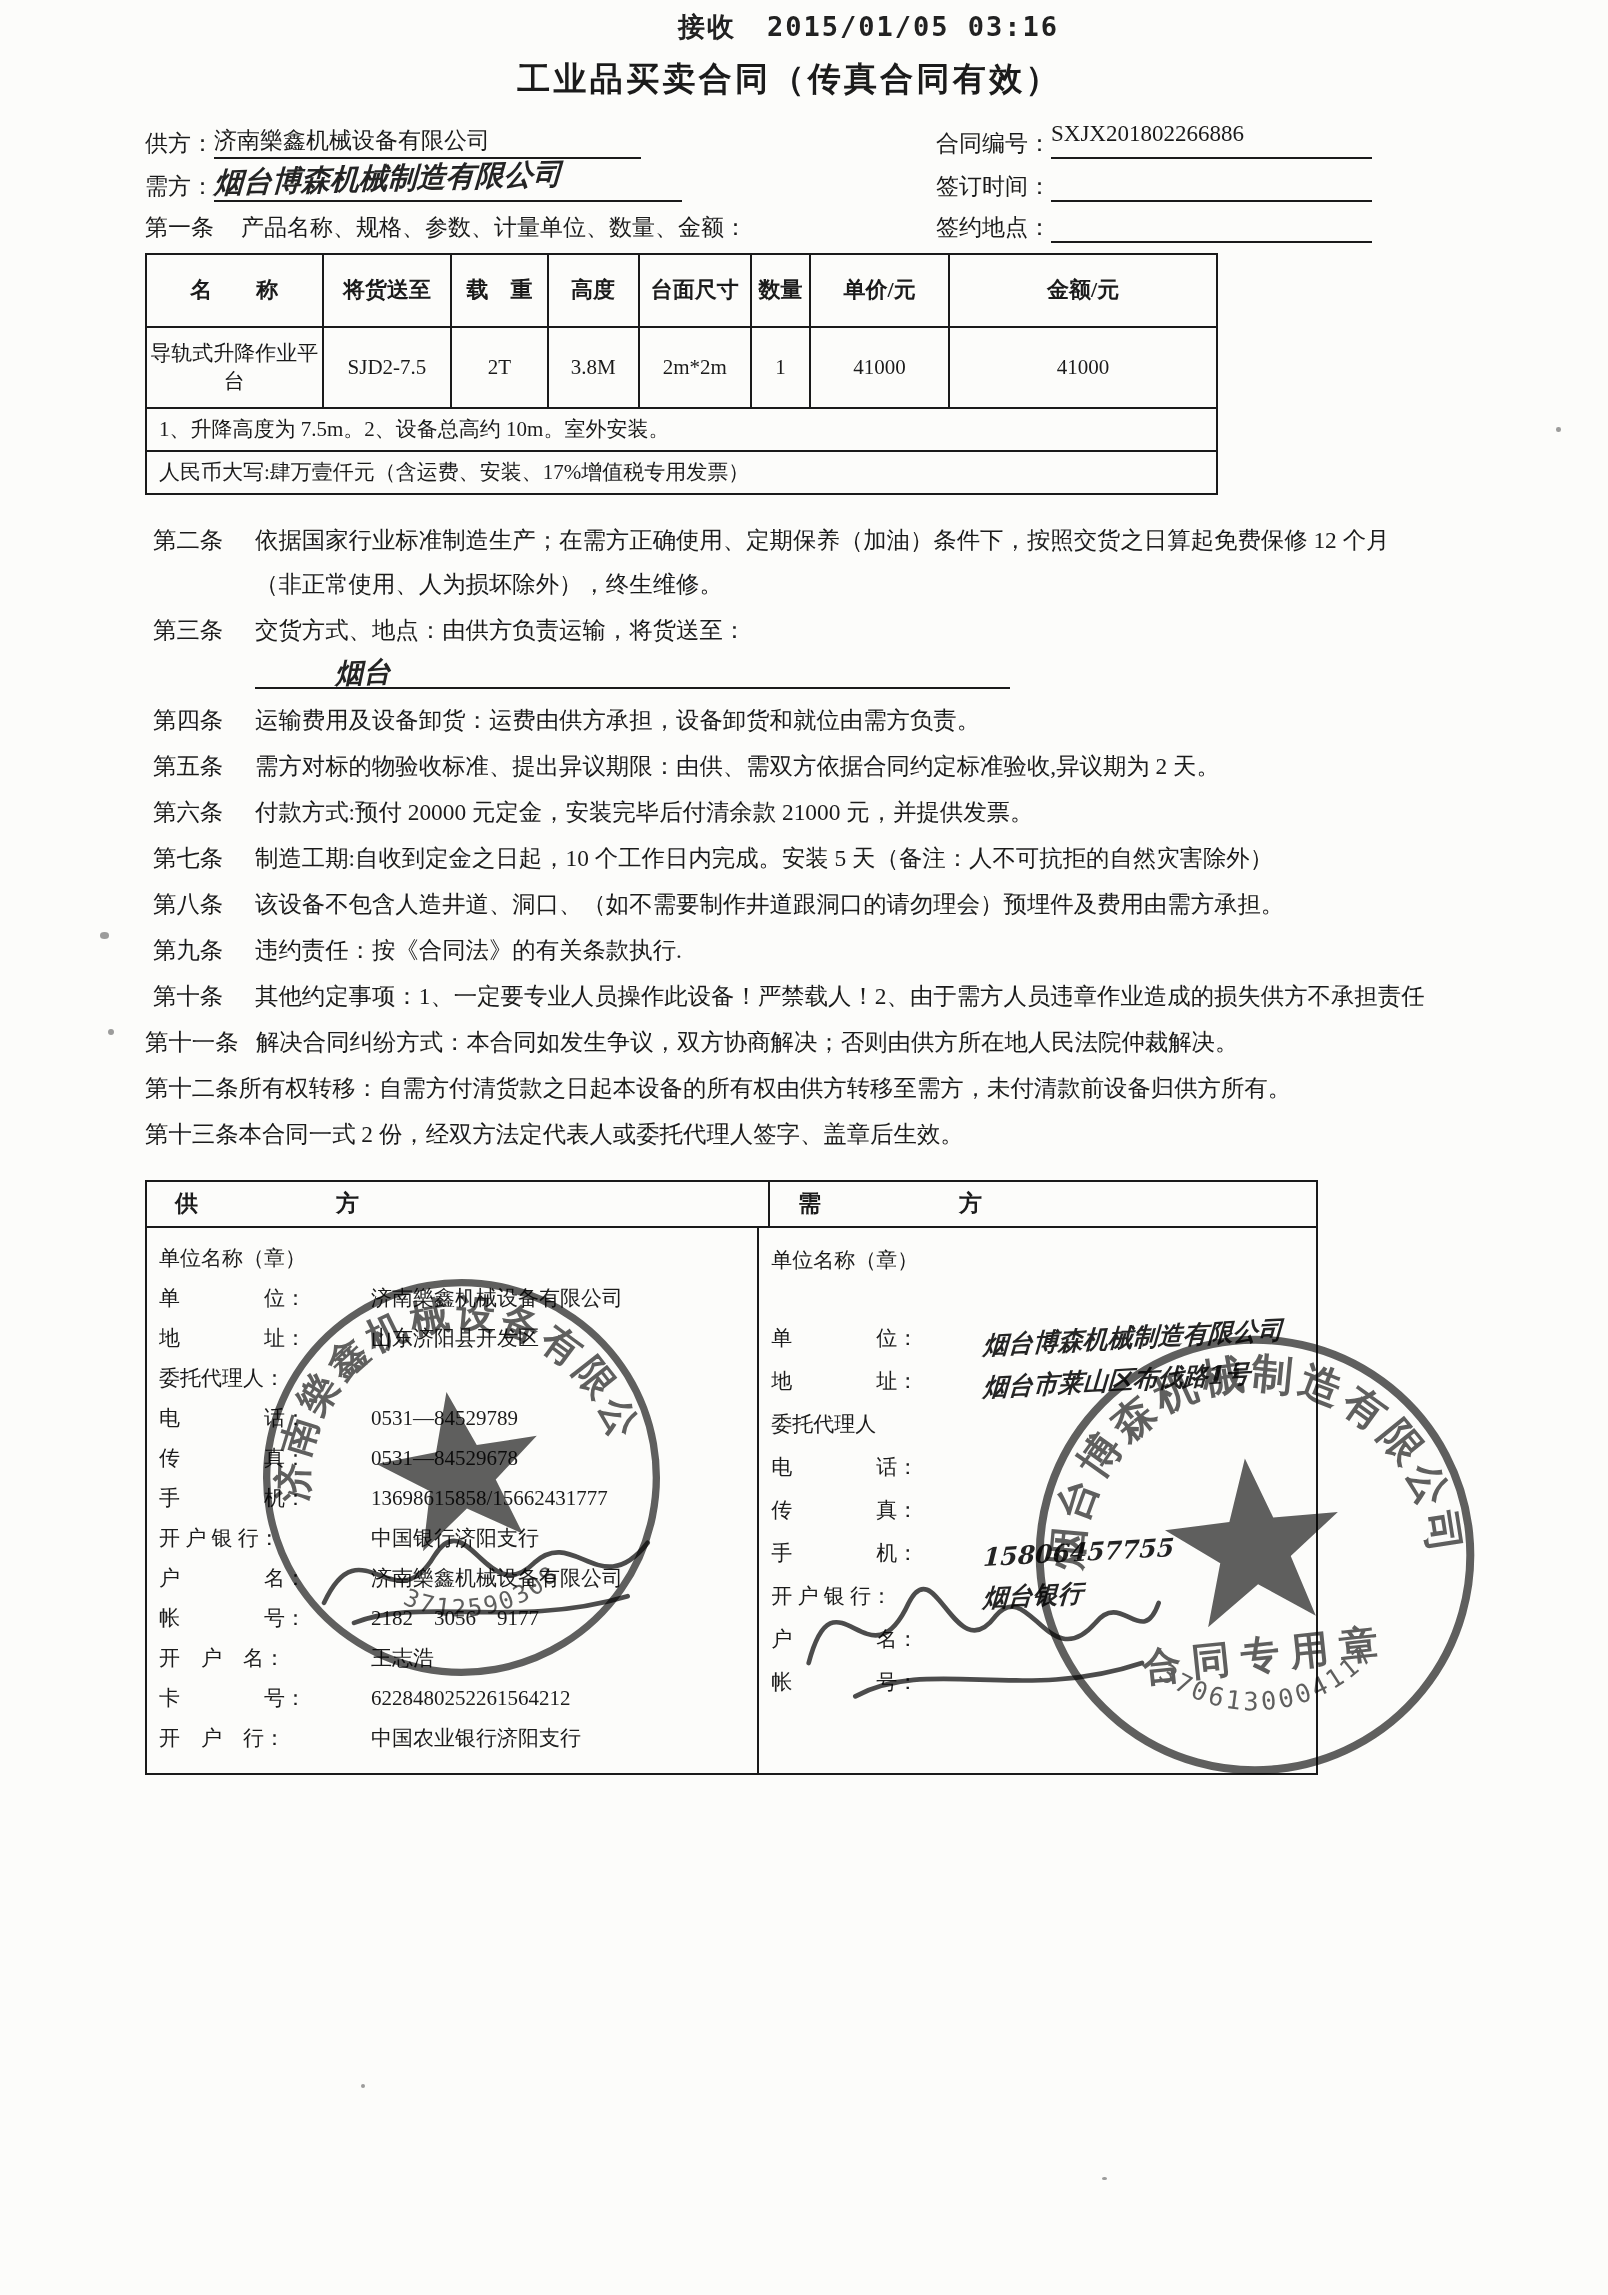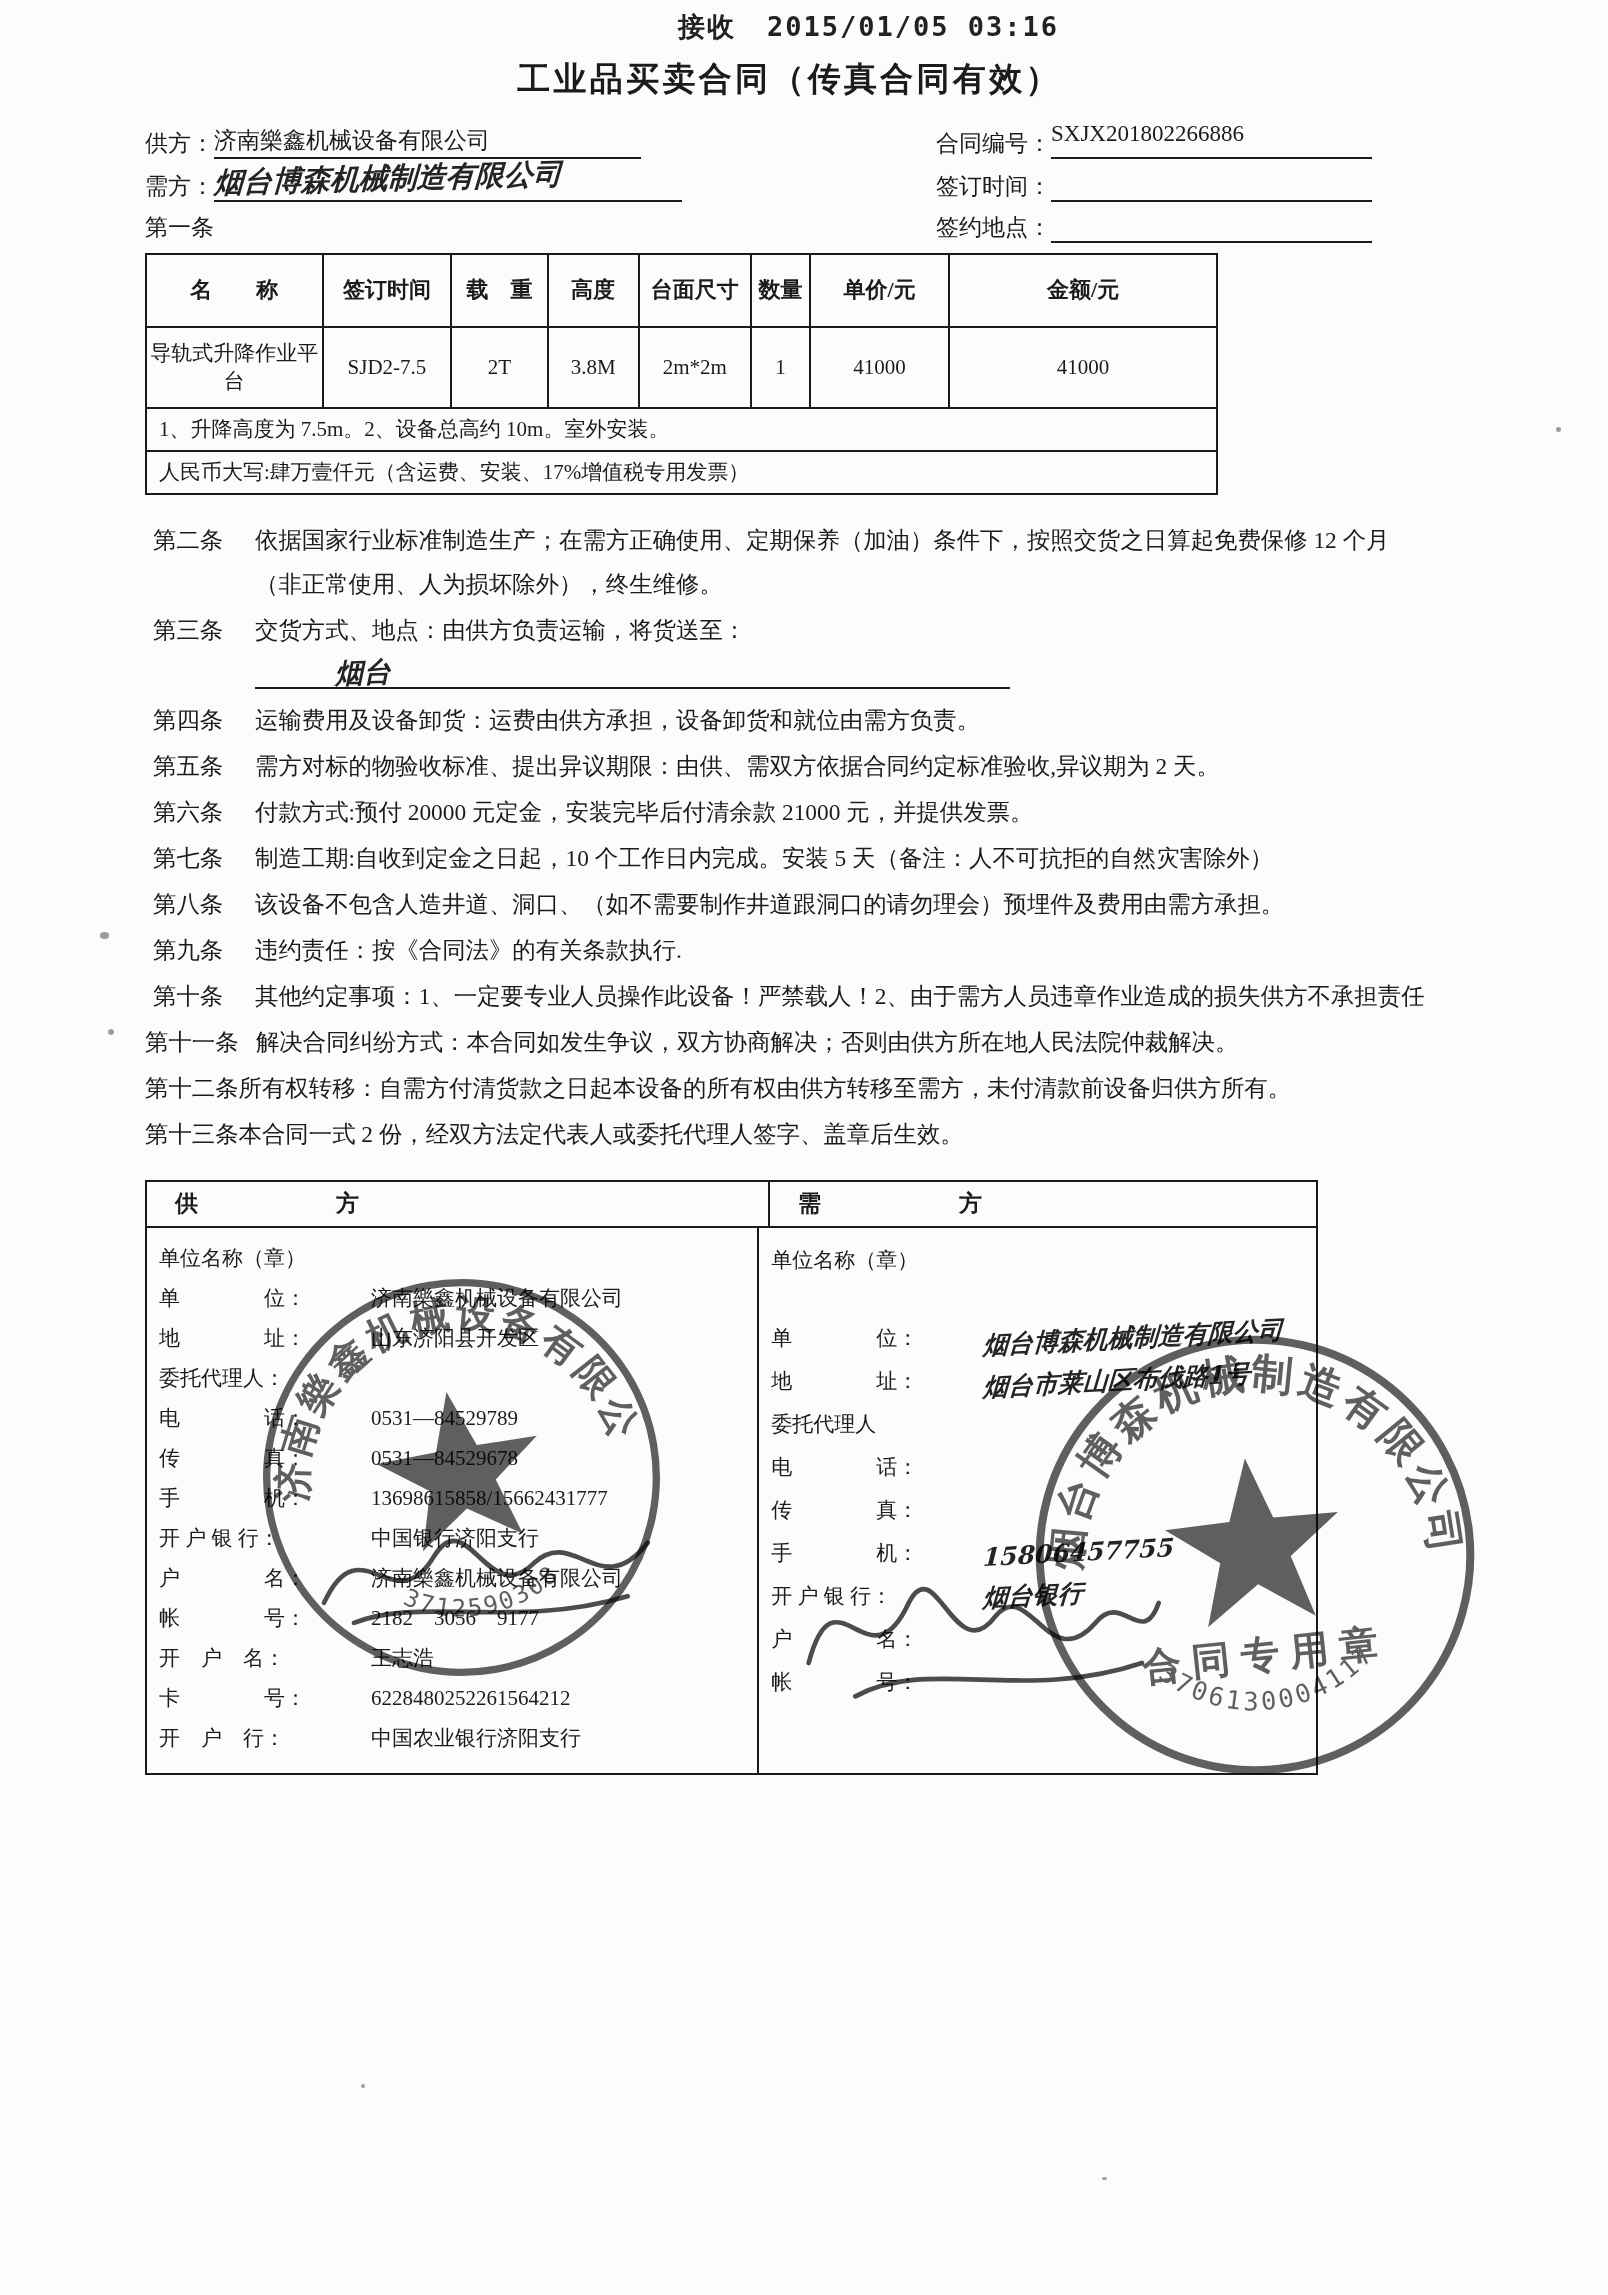--- a/index.html
+++ b/index.html
@@ -93,20 +93,21 @@
           <span class="u buyer-u"><span class="hand hand-big">烟台博森机械制造有限公司</span></span>
         </div>
         <div class="head-right">
           <span>签订时间：</span>
           <span class="u meta-u"></span>
         </div>
       </div>
       <div class="head-row">
         <div class="head-left">
           <span style="margin-right:27px">第一条</span>
+          <span>产品名称、规格、参数、计量单位、数量、金额：</span>
         </div>
         <div class="head-right">
           <span>签约地点：</span>
           <span class="u meta-u"></span>
         </div>
       </div>
     </div>
 
     <table class="prod">
       <colgroup>
@@ -115,21 +116,21 @@
           <col style="width:9%">
           <col style="width:8.5%">
         <col style="width:10.5%">
           <col style="width:5.5%">
           <col style="width:13%">
           <col style="width:25%">
       </colgroup>
       <tbody>
           <tr class="hrow">
         <th>名　　称</th>
-        <th>签订时间</th>
+        <th>将货送至</th>
         <th>载　重</th>
         <th>高度</th>
         <th>台面尺寸</th>
         <th>数量</th>
         <th>单价/元</th>
         <th>金额/元</th>
       </tr>
       <tr class="drow">
         <td>导轨式升降作业平台</td>
         <td>SJD2-7.5</td>

